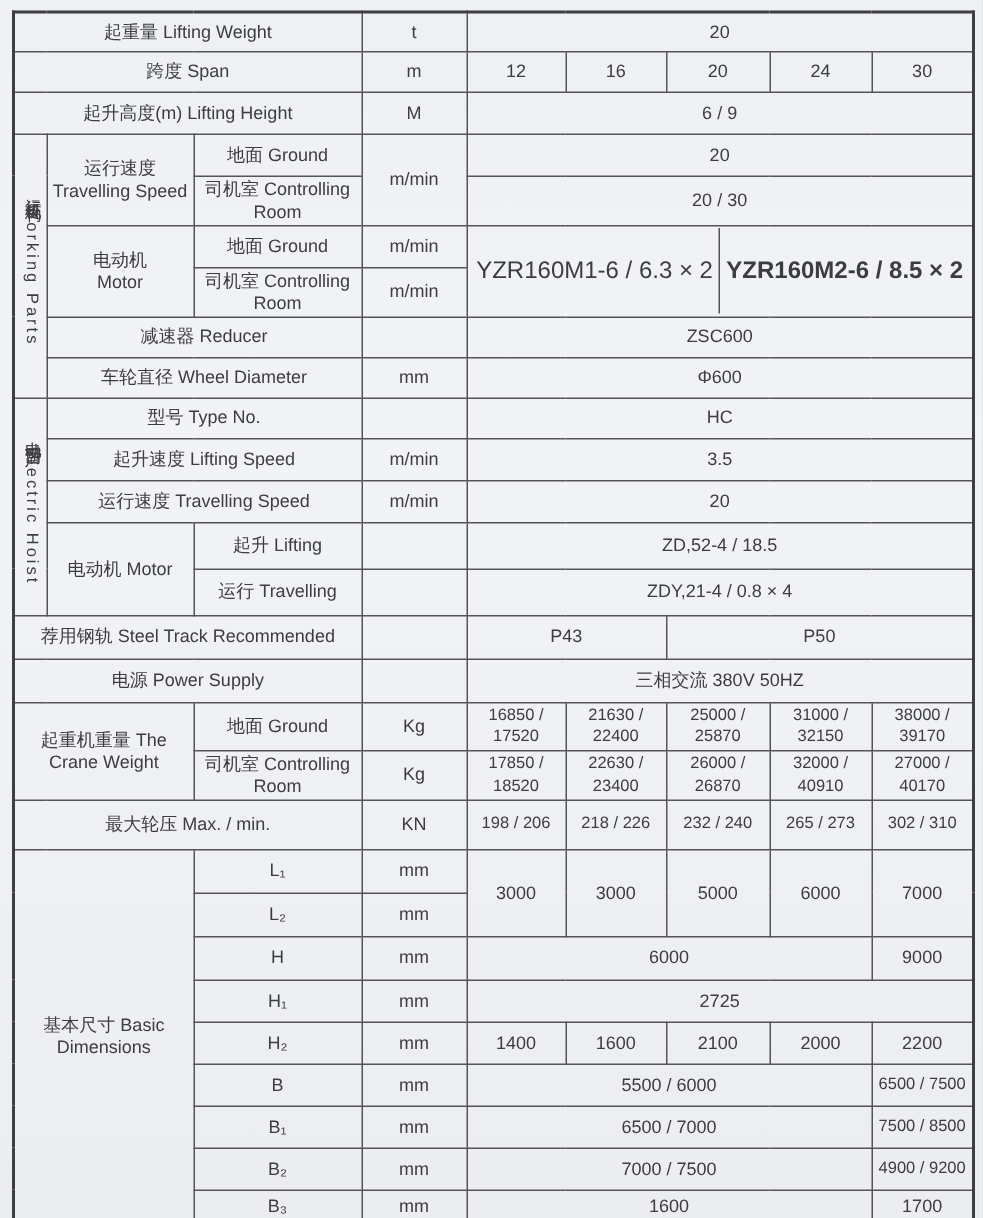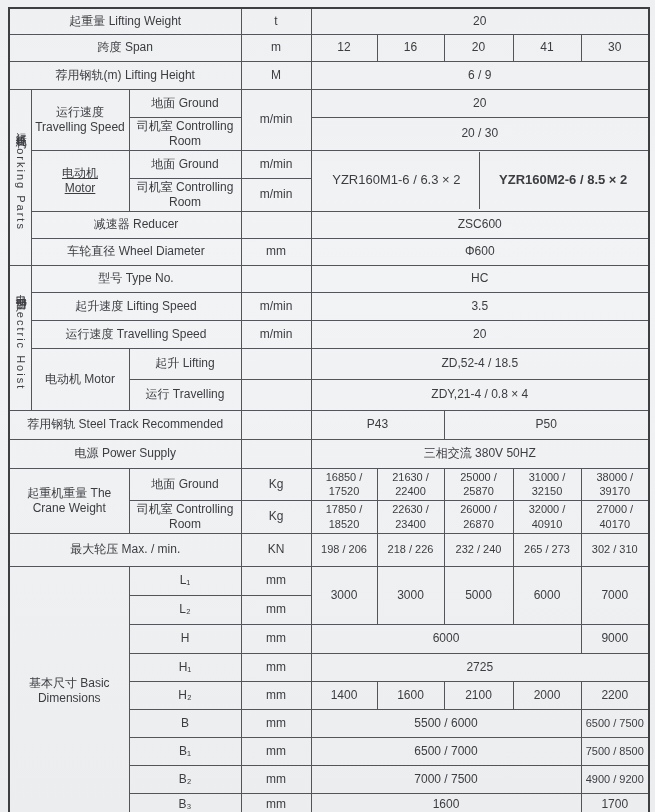--- a/index.html
+++ b/index.html
@@ -31,24 +31,24 @@
   .spec td.small { font-size:11px; line-height:1.3; }
   .vcell { padding:0; }
   .vtext {
     writing-mode:vertical-rl;
     text-orientation:mixed;
     margin:0 auto;
     font-size:11px;
     letter-spacing:2px;
     white-space:nowrap;
   }
-  .blk { display:block;text-decoration:underline; }
+  .blk { display:block; }
   .nopad { padding:0; }
   .split2 { display:flex; width:100%; align-items:stretch; }
-  .split2 > div { flex:1; display:flex; align-items:center; justify-content:center; font-size:13px; }
+  .split2 > div { flex:1; display:flex; align-items:center; justify-content:center; font-size:16px; }
   .split2 > div:last-child { border-left:1px solid #54555a;font-weight:bold; }
 </style>
 </head>
 <body>
 
 <div class="sheet">
   <table class="spec">
     <colgroup>
       <col style="width:22px">
         <col style="width:98px">
@@ -67,26 +67,26 @@
       <td>t</td>
       <td colspan="5">20</td>
     </tr>
 
     <tr style="height:27px">
       <td colspan="3">跨度 Span</td>
       <td>m</td>
       <td>12</td>
       <td>16</td>
       <td>20</td>
-      <td>41</td>
+      <td>24</td>
       <td>30</td>
     </tr>
 
     <tr style="height:28px">
-      <td colspan="3">荐用钢轨(m) Lifting Height</td>
+      <td colspan="3">起升高度(m) Lifting Height</td>
       <td>M</td>
       <td colspan="5">6 / 9</td>
     </tr>
 
     <tr style="height:28px">
       <td rowspan="6" class="vcell">
         <div class="vtext">运行机构 Working Parts</div>
       </td>
       <td rowspan="2">运行速度 Travelling Speed</td>
       <td>地面 Ground</td>

